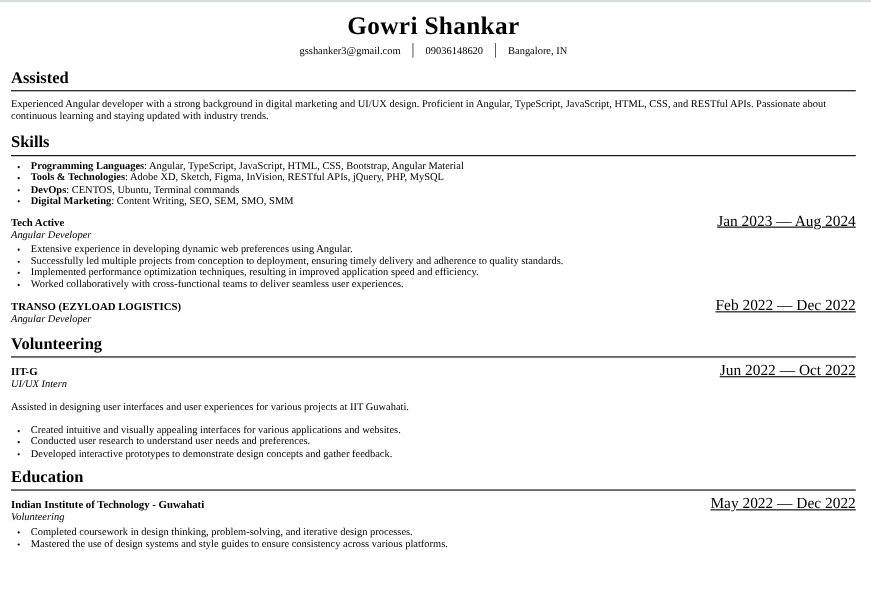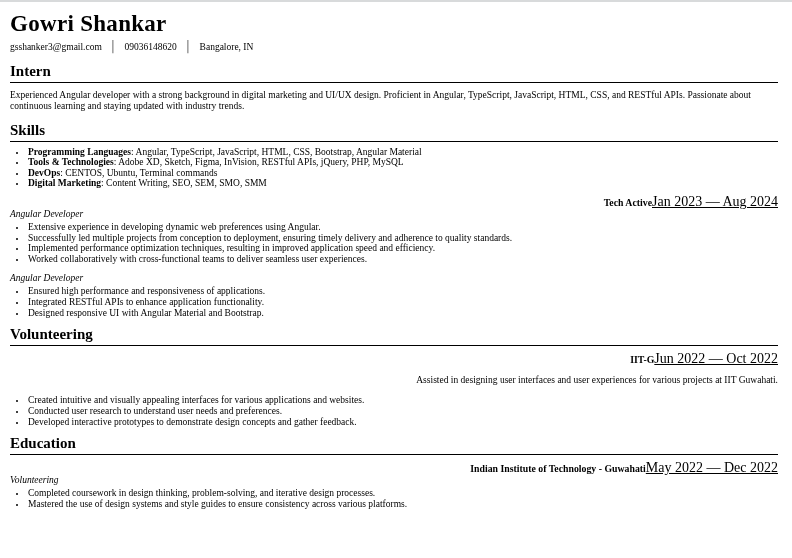--- a/index.html
+++ b/index.html
@@ -7,21 +7,21 @@
   body {
     width: 792px; height: 558px; overflow: hidden;
     font-family: "Liberation Serif", "DejaVu Serif", serif;
     color: #000000;
     position: relative;
   }
   .top-strip { height: 2px; background: #d8dadb; width: 792px; }
   .page { padding: 0 14px 0 10px; }
 
   
-  .header { text-align: left; margin-top: 9px; }
+  .header { text-align: center; margin-top: 9px; }
   .name { font-size: 23px; font-weight: bold; line-height: 26px; letter-spacing: 0.3px; }
   .contact { margin-top: 4px; font-size: 9.5px; line-height: 12px; }
   .contact .sep { display: inline-block; margin: 0 8px; transform: scaleY(1.15); font-weight: 300; color: #222; }
 
   
   .section-heading {
     font-size: 15px; font-weight: bold; line-height: 16px;
     border-bottom: 1.6px solid #000; padding-bottom: 3px;
   }
   .sec-summary .section-heading { margin-top: 10px; }
@@ -36,44 +36,44 @@
   ul { margin: 3px 0 0 0; padding-left: 17px; list-style: disc; }
   li { font-size: 9.5px; line-height: 10.6px; padding-left: 1px; }
   li::marker { font-size: 8px; }
 
   .sec-skills ul { margin-top: 5px; }
   .skill-label { font-weight: bold; }
 
   
   .entry { margin-top: 7px; }
   .entry + .entry { margin-top: 9px; }
-  .entry-title-row { display: flex; justify-content: flex-end; align-items: baseline; }
+  .entry-title-row { display: flex; justify-content: space-between; align-items: baseline; }
   .entry-org { font-size: 9.8px; font-weight: bold; line-height: 11px; }
   .entry-dates { font-size: 14px; line-height: 11px; text-decoration: underline; }
   .entry-role { font-size: 9.5px; font-style: italic; line-height: 11px; margin-top: 1px; }
   .entry ul { margin-top: 2px; }
-  .entry .desc { margin-top: 10px; text-align: right; }
+  .entry .desc { margin-top: 10px; }
   .entry .desc + ul { margin-top: 9px; }
 </style>
 </head>
 <body>
 
 <div class="top-strip"></div>
 
 <div class="page">
 
   <div class="header">
     <div class="name">Gowri Shankar</div>
     <div class="contact">
       <span>gsshanker3@gmail.com</span><span class="sep">│</span><span>09036148620</span><span class="sep">│</span><span>Bangalore, IN</span>
     </div>
   </div>
 
   <div class="sec-summary">
-    <div class="section-heading">Intern</div>
+    <div class="section-heading">Assisted</div>
     <p class="body-text">Experienced Angular developer with a strong background in digital marketing and UI/UX design. Proficient in Angular, TypeScript, JavaScript, HTML, CSS, and RESTful APIs. Passionate about continuous learning and staying updated with industry trends.</p>
   </div>
 
   <div class="sec-skills">
     <div class="section-heading">Skills</div>
     <ul>
       <li><span class="skill-label">Programming Languages</span><span>: </span><span>Angular, TypeScript, JavaScript, HTML, CSS, Bootstrap, Angular Material</span></li>
       <li><span class="skill-label">Tools &amp; Technologies</span><span>: </span><span>Adobe XD, Sketch, Figma, InVision, RESTful APIs, jQuery, PHP, MySQL</span></li>
       <li><span class="skill-label">DevOps</span><span>: </span><span>CENTOS, Ubuntu, Terminal commands</span></li>
       <li><span class="skill-label">Digital Marketing</span><span>: </span><span>Content Writing, SEO, SEM, SMO, SMM</span></li>
@@ -90,37 +90,37 @@
       <div class="entry-role">Angular Developer</div>
       <ul>
         <li>Extensive experience in developing dynamic web preferences using Angular.</li>
         <li>Successfully led multiple projects from conception to deployment, ensuring timely delivery and adherence to quality standards.</li>
         <li>Implemented performance optimization techniques, resulting in improved application speed and efficiency.</li>
         <li>Worked collaboratively with cross-functional teams to deliver seamless user experiences.</li>
       </ul>
     </div>
 
     <div class="entry">
+      <div class="entry-title-row">
+        <span class="entry-org">TRANSO (EZYLOAD LOGISTICS)</span>
+        <span class="entry-dates">Feb 2022 — Dec 2022</span>
+      </div>
       <div class="entry-role">Angular Developer</div>
-      <ul>
-        <li>Ensured high performance and responsiveness of applications.</li>
-        <li>Integrated RESTful APIs to enhance application functionality.</li>
-        <li>Designed responsive UI with Angular Material and Bootstrap.</li>
-      </ul>
     </div>
   </div>
 
   <div class="sec-volunteering">
     <div class="section-heading">Volunteering</div>
 
     <div class="entry">
       <div class="entry-title-row">
         <span class="entry-org">IIT-G</span>
         <span class="entry-dates">Jun 2022 — Oct 2022</span>
       </div>
+      <div class="entry-role">UI/UX Intern</div>
       <p class="body-text desc">Assisted in designing user interfaces and user experiences for various projects at IIT Guwahati.</p>
       <ul>
         <li>Created intuitive and visually appealing interfaces for various applications and websites.</li>
         <li>Conducted user research to understand user needs and preferences.</li>
         <li>Developed interactive prototypes to demonstrate design concepts and gather feedback.</li>
       </ul>
     </div>
   </div>
 
   <div class="sec-education">

